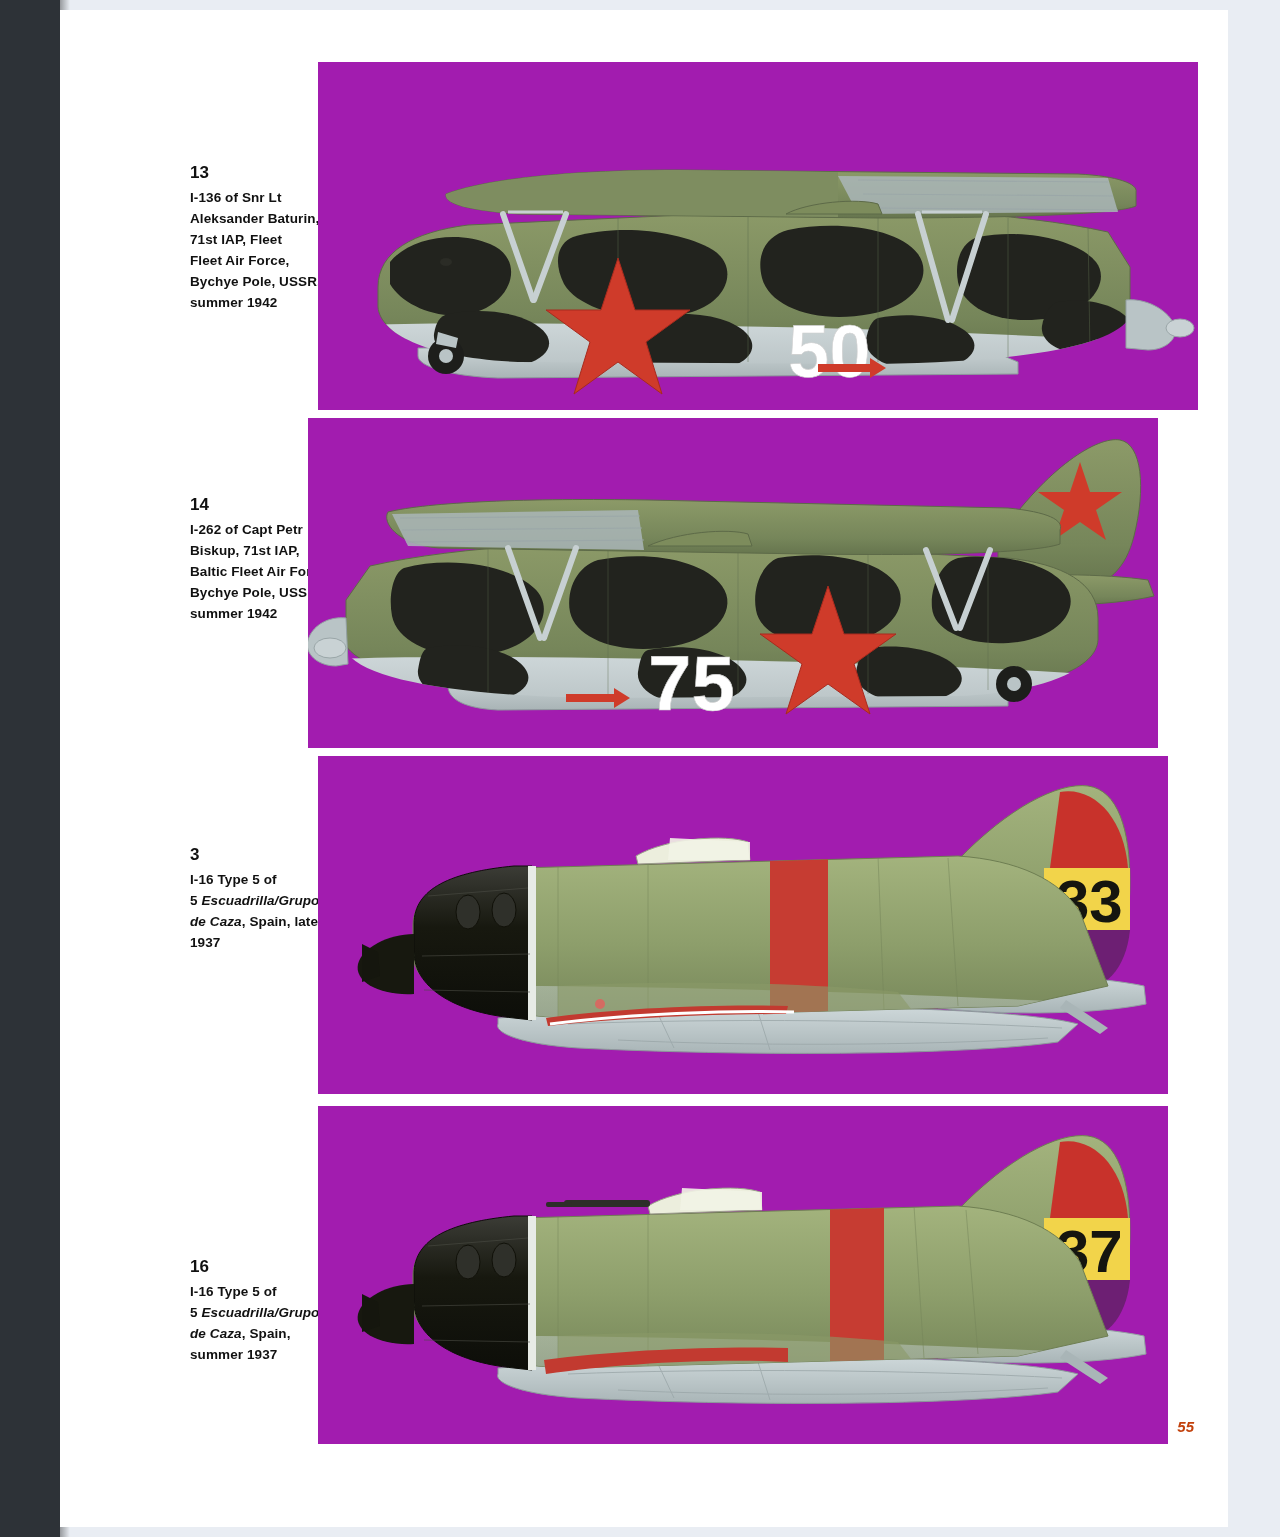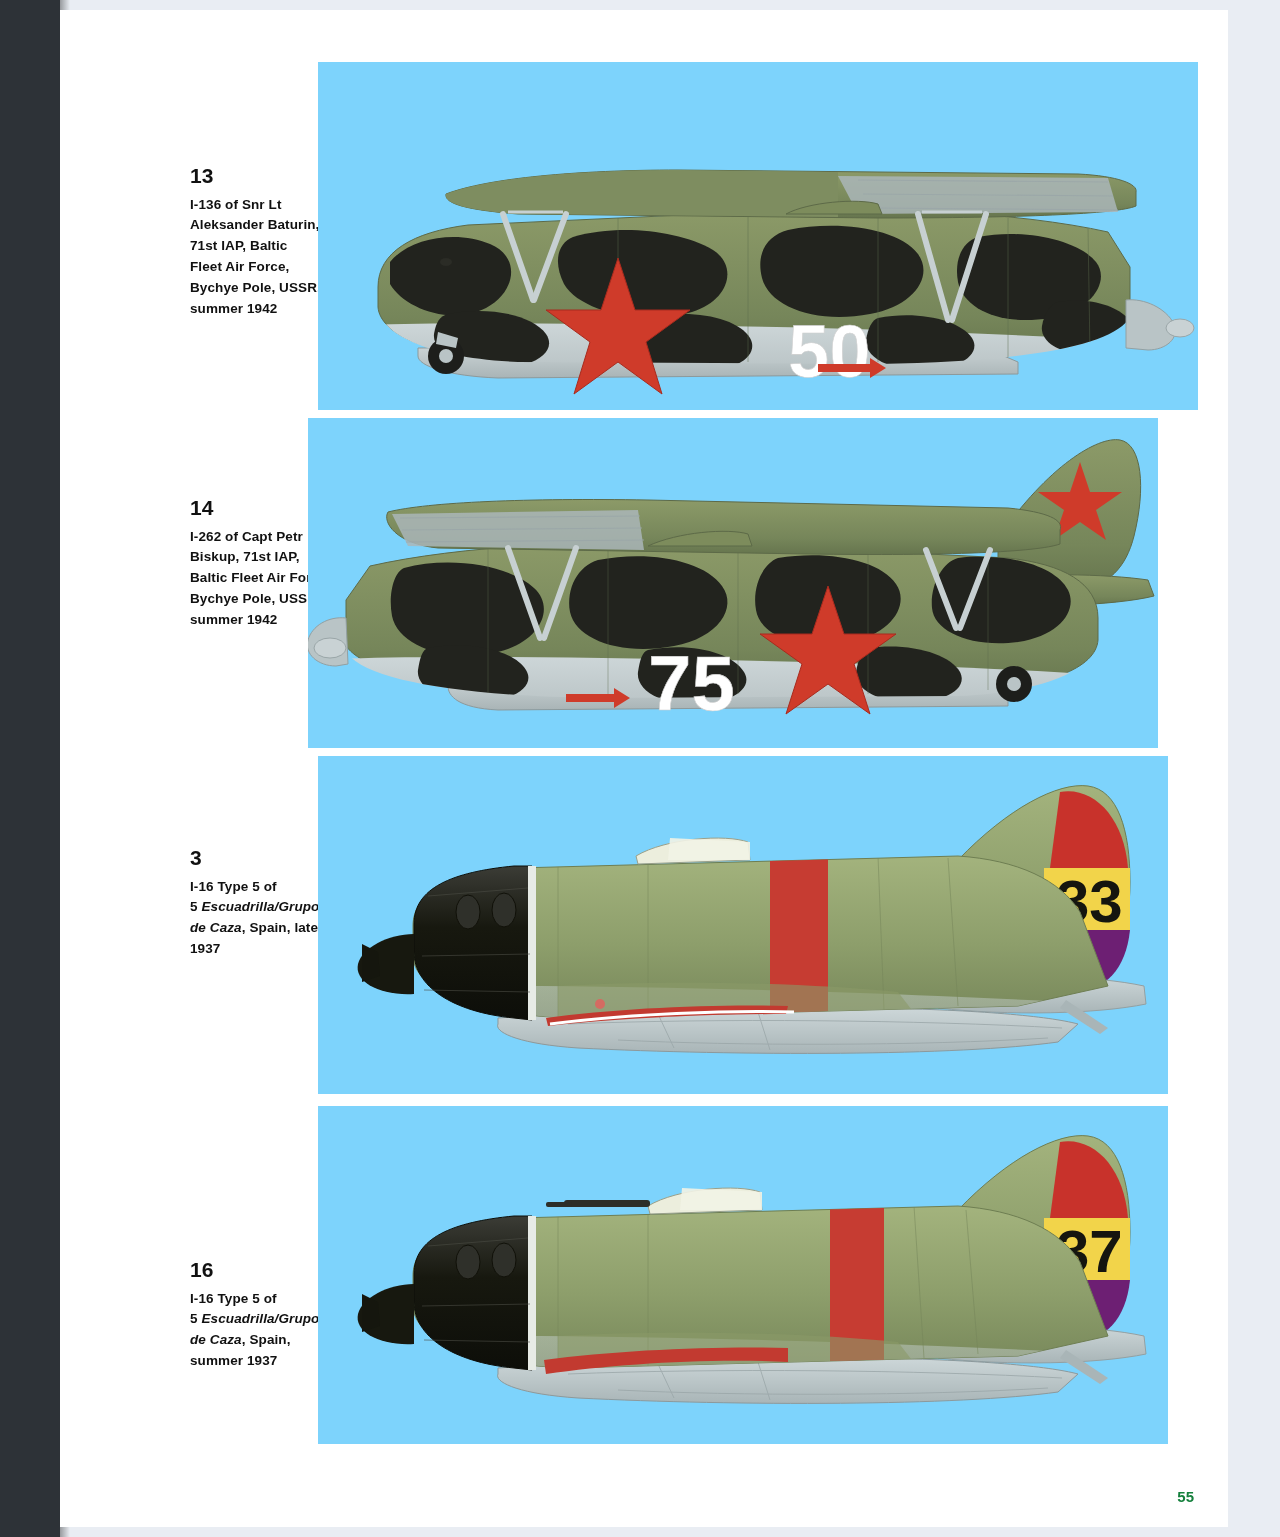--- a/index.html
+++ b/index.html
@@ -45,58 +45,59 @@
     position: absolute;
     width: 160px;
     font-size: 13.5px;
     font-weight: bold;
     line-height: 1.55;
     color: #111;
     letter-spacing: 0.1px;
   }
   .caption .num {
     display: block;
-    font-size: 21px;
+    font-size: 17px;
     font-weight: bold;
     margin-bottom: 2px;
   }
   .caption em { }
 
   .plate {
     position: absolute;
-    background: #7dd3fc;
+    background: #a21caf;
     overflow: hidden;
   }
 
   .page-number {
     position: absolute;
     right: 86px;
-    top: 1488px;
+    top: 1418px;
     font-size: 15px;
     font-weight: bold;
-    color: #15803d;
+    color: #c2410c;
+    font-style: italic;
   }
 
   svg { display: block; }
 </style>
 </head>
 <body>
 
 <div id="page">
 
   <div class="gutter-left"></div>
   <div class="gutter-shadow"></div>
   <div class="sheet"></div>
   <div class="right-edge"></div>
 
   <div class="caption" style="left:190px; top:160px;">
     <span class="num">13</span>
     <span>I-136 of Snr Lt</span><br>
     <span>Aleksander Baturin,</span><br>
-    <span>71st IAP, Baltic</span><br>
+    <span>71st IAP, Fleet</span><br>
     <span>Fleet Air Force,</span><br>
     <span>Bychye Pole, USSR,</span><br>
     <span>summer 1942</span>
   </div>
 
   <div class="plate" style="left:318px; top:62px; width:880px; height:348px;">
     <svg width="880" height="348" viewBox="0 0 880 348">
       <defs>
         <linearGradient id="g13up" x1="0" y1="0" x2="0" y2="1">
           <stop offset="0%" stop-color="#8c9a68"></stop>

